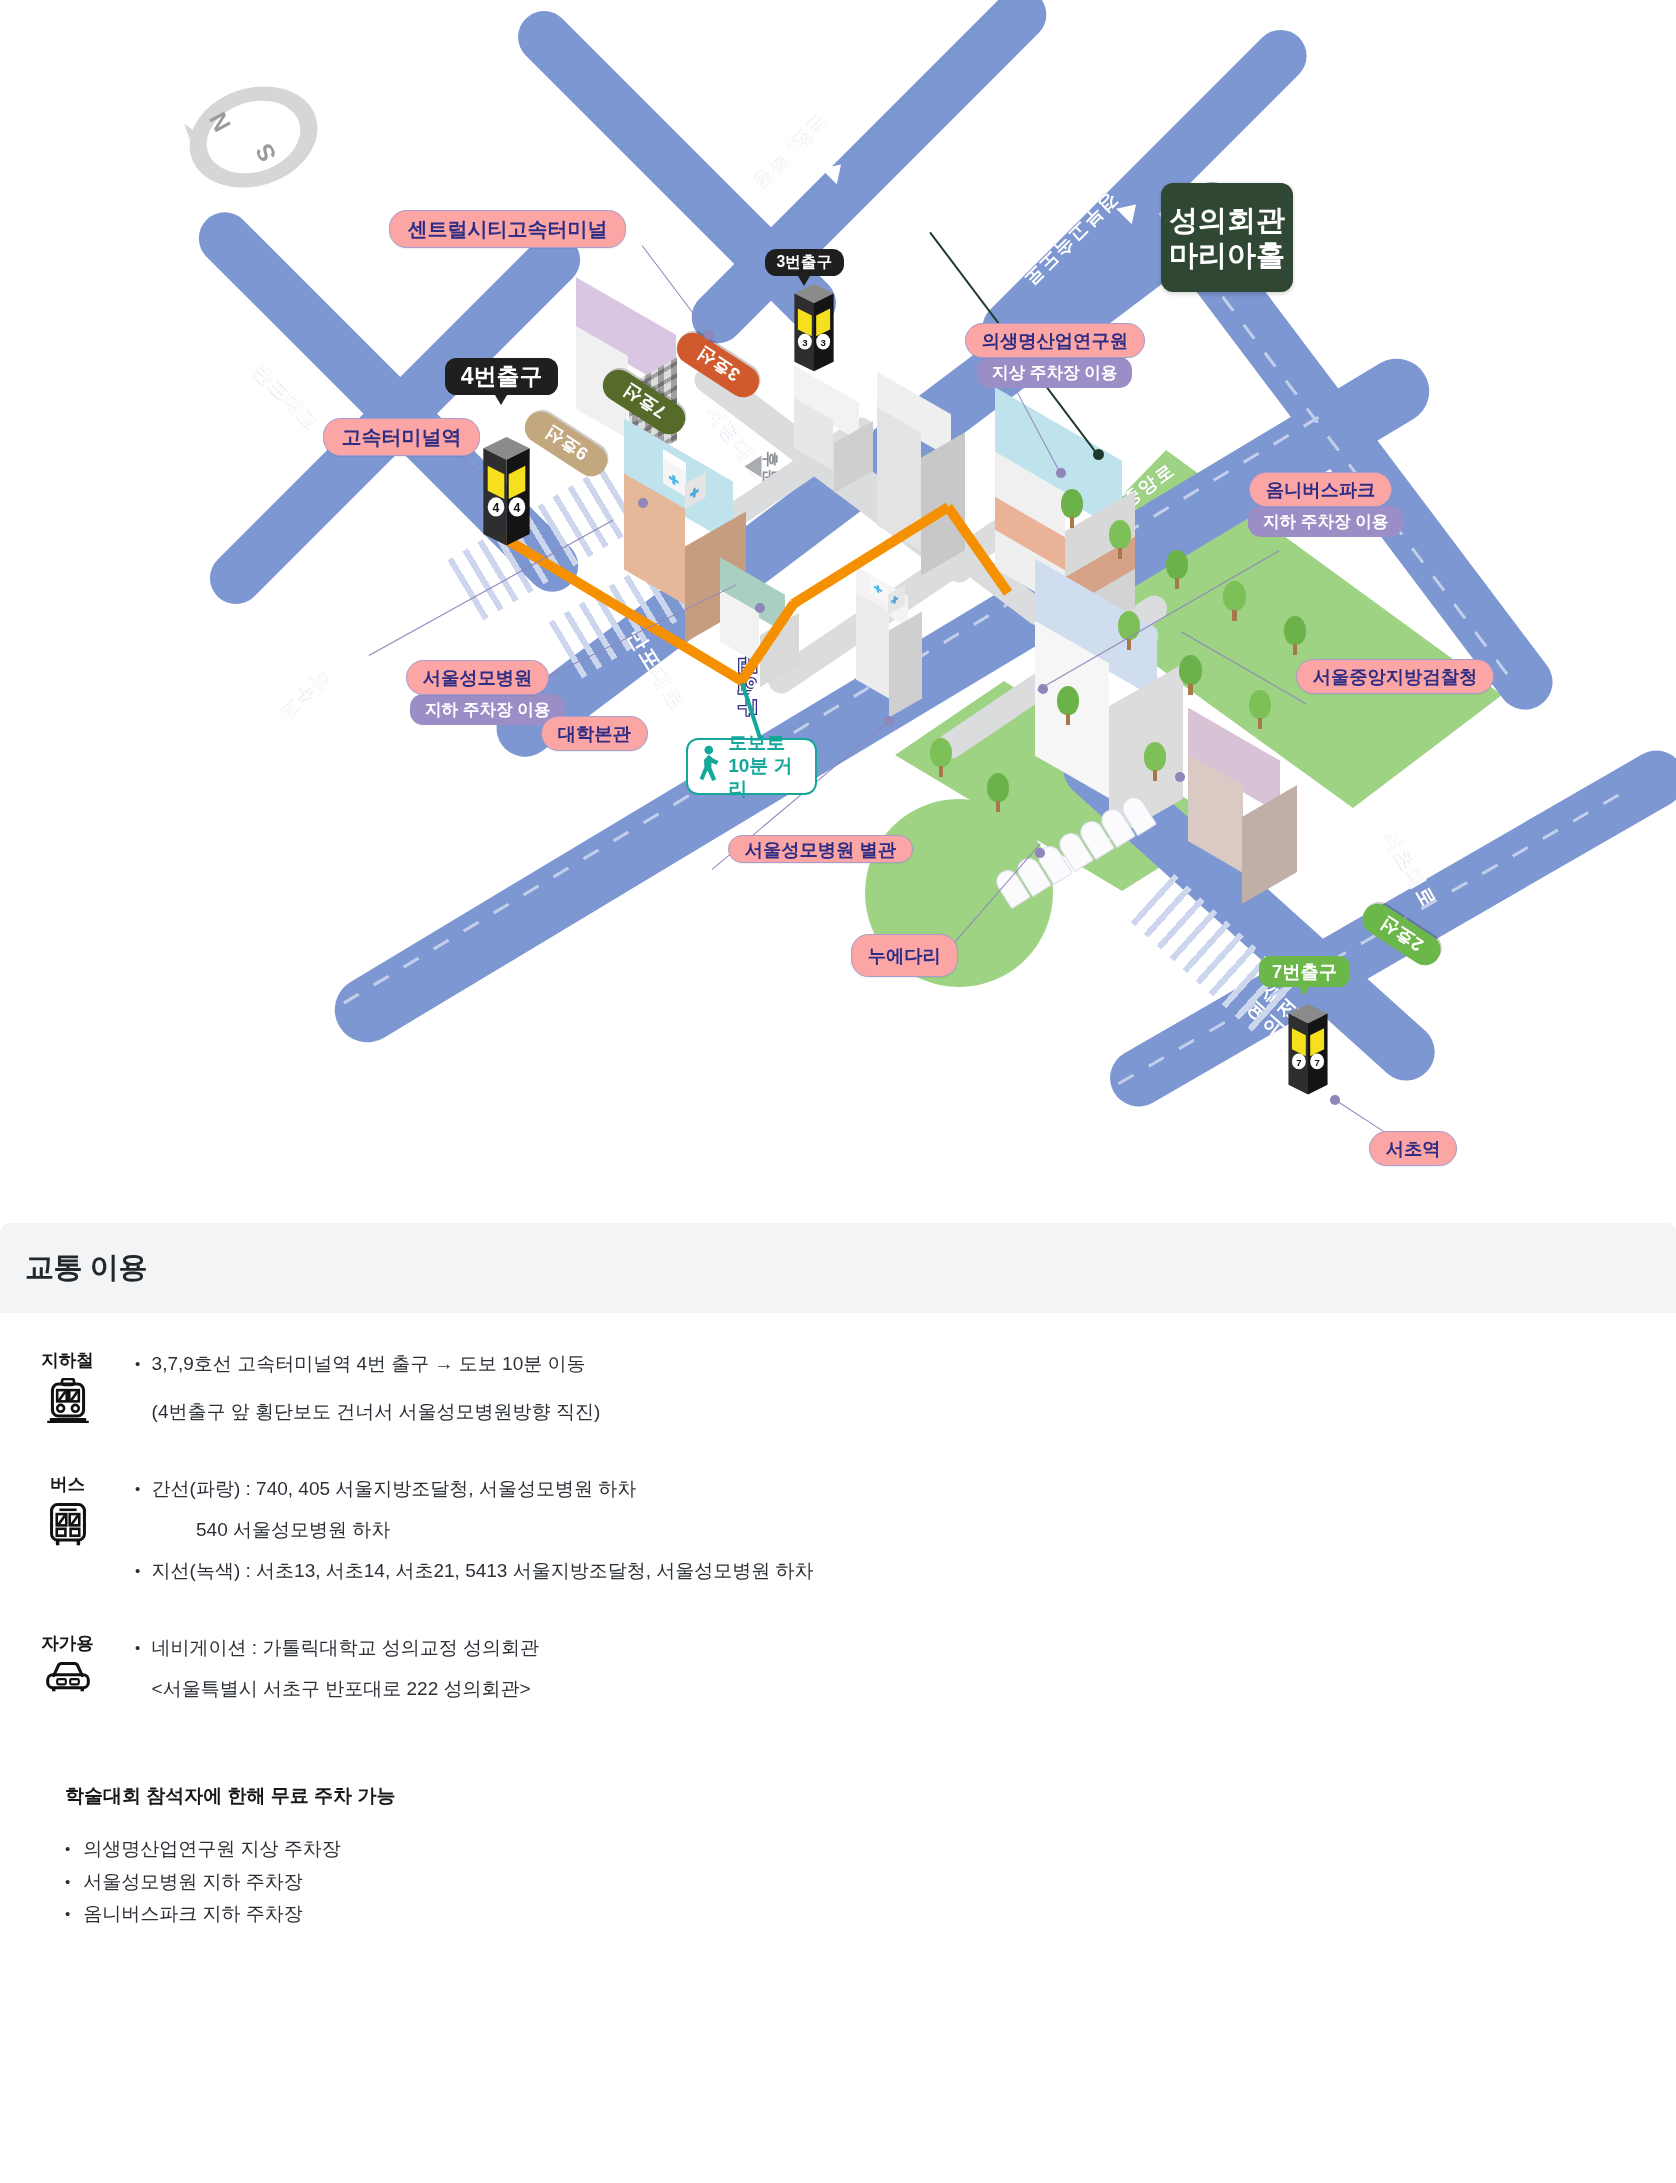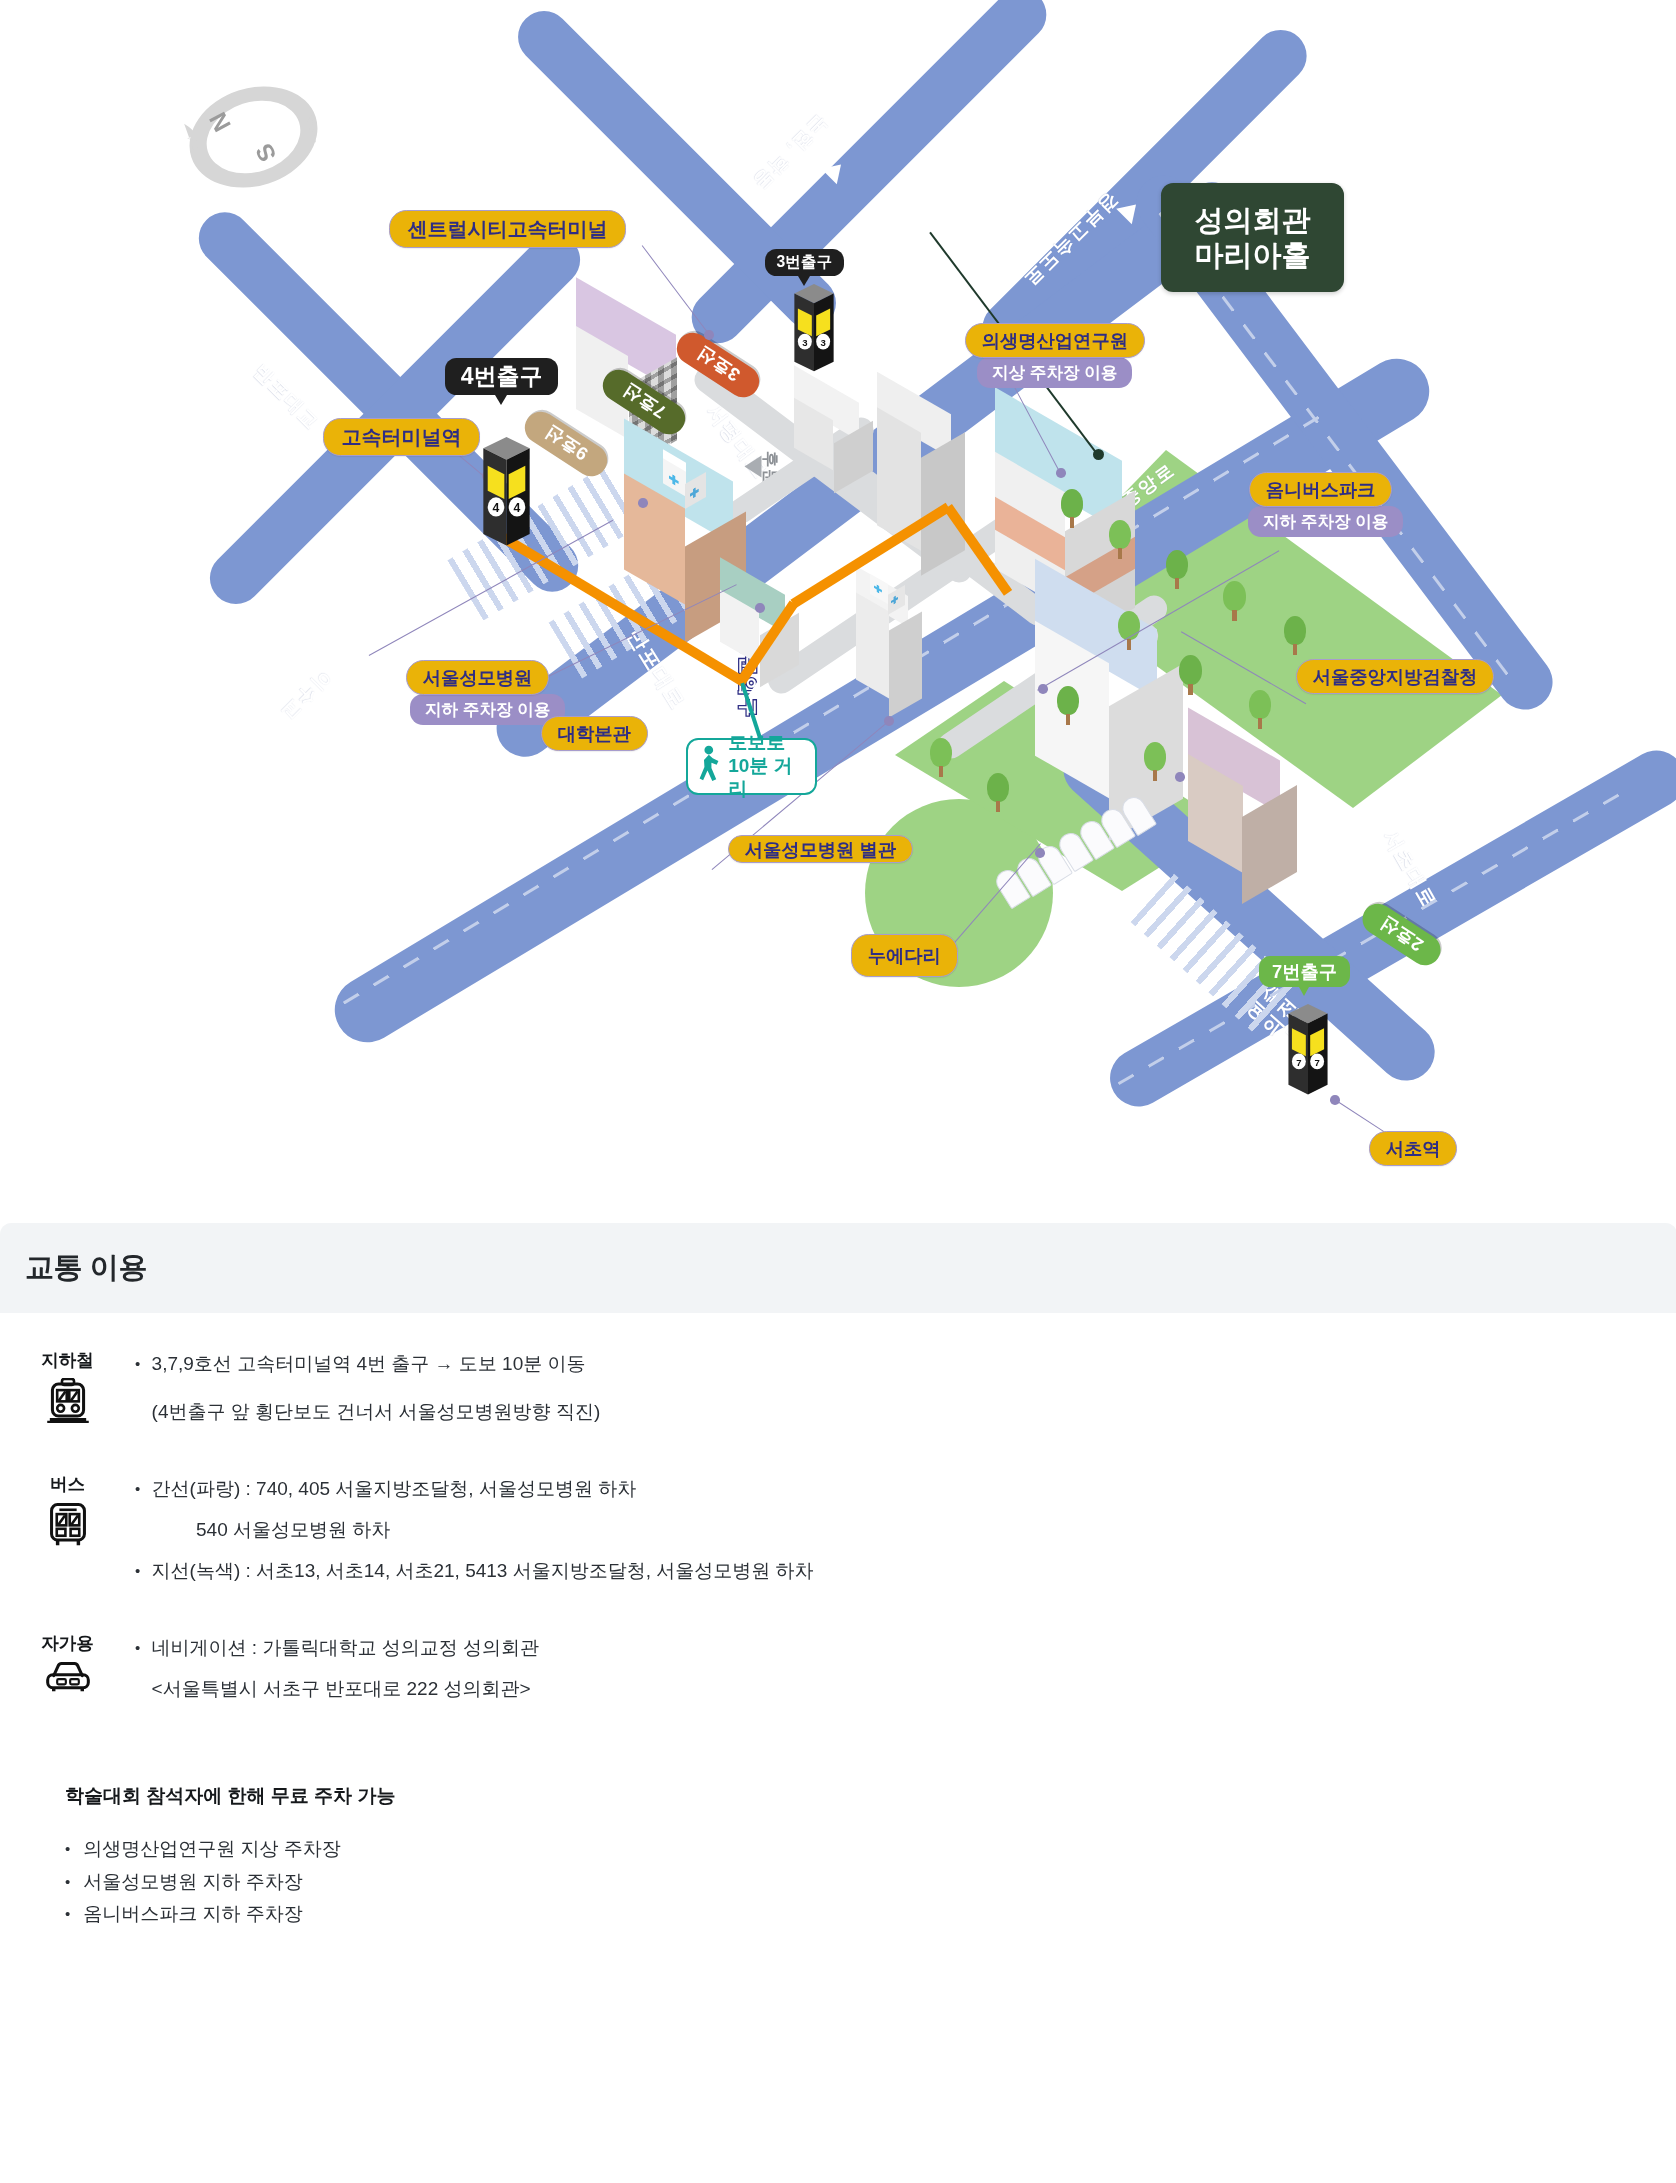--- a/index.html
+++ b/index.html
@@ -74,21 +74,21 @@
 
   
   .bld { position: absolute; transform-origin: 0 0; }
 
   
   .lbl {
     position: absolute;
     display: inline-flex;
     align-items: center;
     justify-content: center;
-    background: #eab308;
+    background: #fca5a5;
     border: 1.3px solid #a79ccd;
     border-radius: 17.5px;
     color: #2e2d84;
     font-weight: bold;
     white-space: nowrap;
     box-shadow: 0 0.9px 1.3px rgba(0,0,0,.07);
     z-index: 40;
   }
   .lbl-sub {
     position: absolute;
@@ -567,21 +567,21 @@
     <div class="lbl" style="left:851px;top:934px;height:43px;padding:0 15.7px;font-size:18.3px;">누에다리</div>
 
     <div class="lbl" style="left:1369px;top:1131px;height:35px;padding:0 15.7px;font-size:18.3px;">서초역</div>
 
     <div class="lbl-dark" style="left:765px;top:249px;height:27px;padding:0 11.4px;font-size:15.7px;">3번출구</div>
 
     <div class="lbl-dark" style="left:445px;top:358px;height:37px;padding:0 15.7px;font-size:23px;">4번출구</div>
 
     <div class="lbl-green" style="left:1259px;top:956px;height:31px;padding:0 13px;font-size:18.3px;">7번출구</div>
 
-    <div class="dest-lbl" style="left:1161px;top:183px;width:183px;height:109px;font-size:29px;">
+    <div class="dest-lbl" style="left:1161px;top:183px;width:132px;height:109px;font-size:29px;">
       <span>성의회관</span>
       <span>마리아홀</span>
     </div>
 
     <div class="walk-lbl" style="left:686px;top:738px;width:131px;height:57px;font-size:19px;">
       <span style="flex:0 0 auto;">
         <svg width="23.6" height="38" viewBox="0 0 54 86">
           <circle cx="27" cy="11" r="10" fill="#14a79a"></circle>
           <path d="M27,22 L36,30 L49,36 L45,45 L33,40 L33,52 L44,78 L35,82 L24,58 L14,80 L6,76 L17,50 L16,34 Z" fill="#14a79a"></path>
         </svg>

